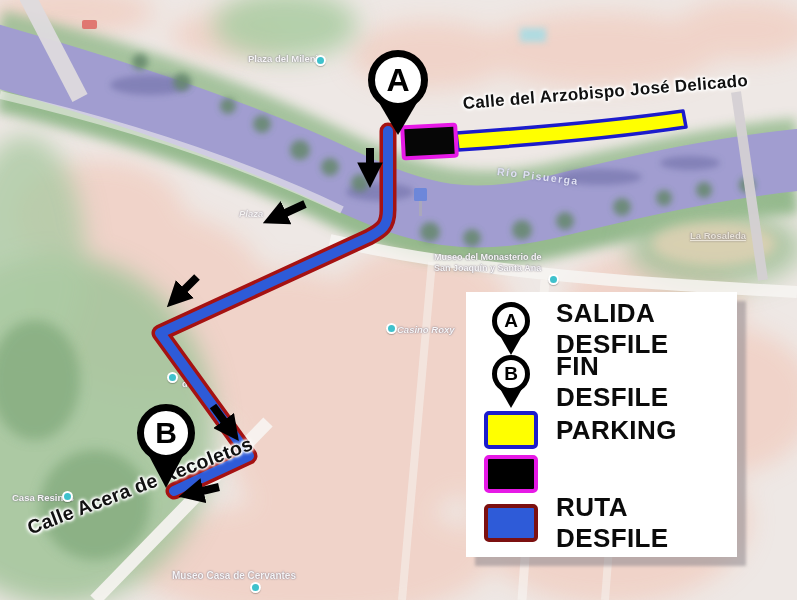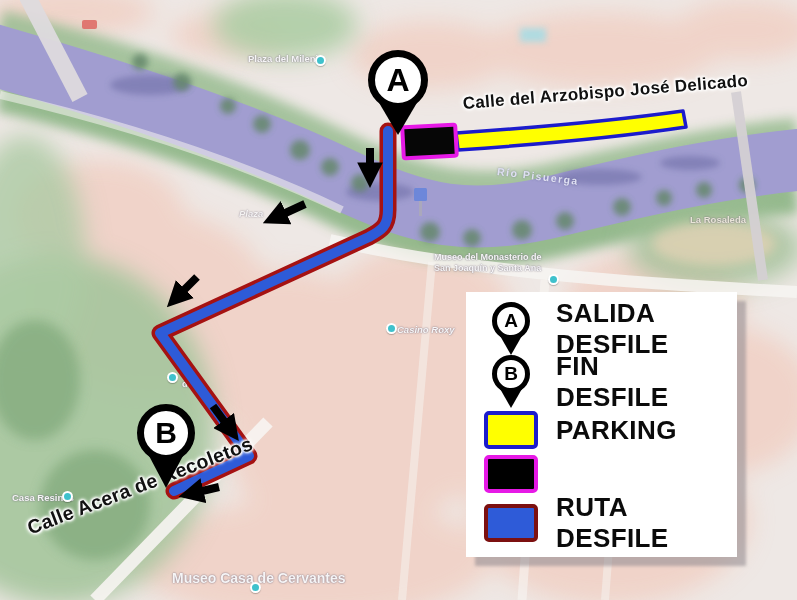--- a/index.html
+++ b/index.html
@@ -162,23 +162,23 @@
   <div class="poi-label" style="left:397px;top:324px;font-style:italic;">Casino Roxy</div>
   <div class="poi-dot" style="left:386px;top:323px;"></div>
   <div class="poi-label" style="left:239px;top:208px;opacity:.8;font-style:italic;">Plaza</div>
   <div class="poi-label" style="left:182px;top:368px;line-height:11px;font-size:9px;">
     <span>Es</span><br>
     <span>de Va</span>
   </div>
   <div class="poi-dot" style="left:167px;top:372px;"></div>
   <div class="poi-label" style="left:12px;top:492px;">Casa Resines</div>
   <div class="poi-dot" style="left:62px;top:491px;"></div>
-  <div class="poi-label" style="left:172px;top:570px;font-size:14px;">Museo Casa de Cervantes</div>
+  <div class="poi-label" style="left:172px;top:570px;font-size:10px;">Museo Casa de Cervantes</div>
   <div class="poi-dot" style="left:250px;top:582px;"></div>
-  <div class="poi-label" style="left:690px;top:214px;color:rgba(250,246,230,.85);">La Rosaleda</div>
+  <div class="poi-label" style="left:690px;top:230px;color:rgba(250,246,230,.85);text-decoration:underline;">La Rosaleda</div>
 
   <svg width="797" height="600" viewBox="0 0 797 600" style="z-index:4;">
     <defs>
       <marker id="ah" markerWidth="3.2" markerHeight="3.2" refX="0.7" refY="1.6" orient="auto">
         <path d="M0,0 L3.2,1.6 L0,3.2 Z" fill="#000"></path>
       </marker>
     </defs>
 
     <g>
       <path d="M388,131 L388,210 C388,226 382,230 369,237 L160,333 L249,456 L174,491" fill="none" stroke="#a51212" stroke-width="17" stroke-linejoin="round" stroke-linecap="round"></path>

